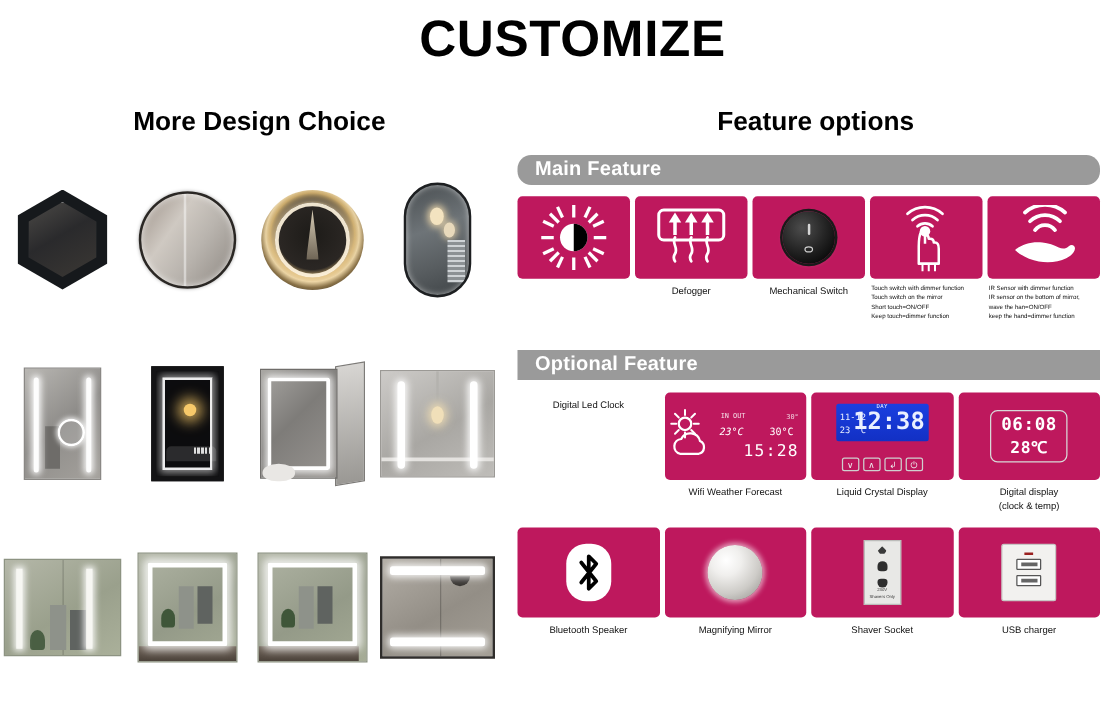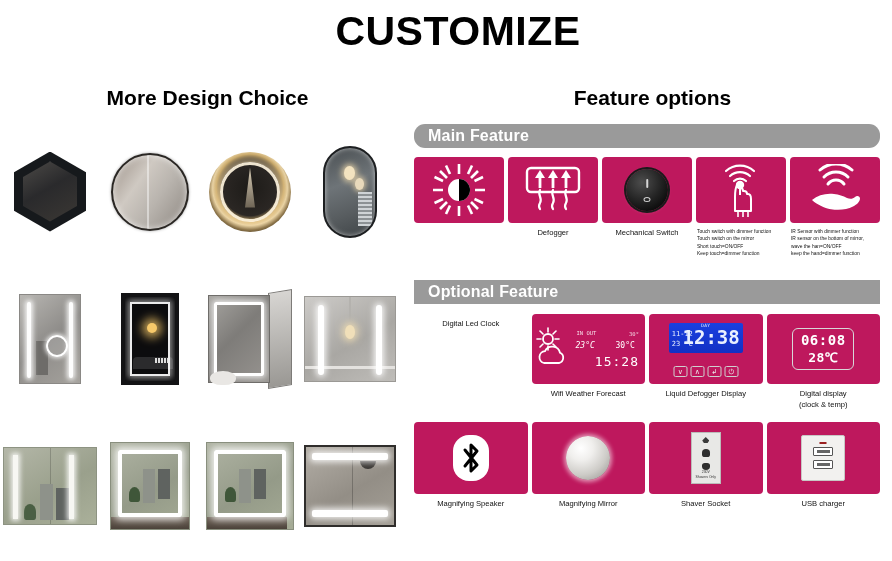--- a/index.html
+++ b/index.html
@@ -659,21 +659,21 @@
           <span class="big">12:38</span>
         </div>
         <div class="lcd-btns">
           <span class="b">∨</span>
           <span class="b">∧</span>
           <span class="b">↲</span>
           <span class="b">⏻</span>
         </div>
       </div>
       <div class="cap">
-        <span class="line">Liquid Defogger Display</span>
+        <span class="line">Liquid Crystal Display</span>
       </div>
     </div>
 
     <div class="tile">
       <div class="art" style="height:70px;">
         <div class="digibox">
           <span class="l1">06:08</span>
           <span class="l2">28℃</span>
         </div>
       </div>
@@ -689,21 +689,21 @@
 
     <div class="tile">
       <div class="art" style="height:72px;">
         <div class="bt-wrap">
           <svg width="24" height="34" viewBox="0 0 24 34">
             <path d="M6 9 L18 24 L12 30 V4 L18 10 L6 25" fill="none" stroke="#000" stroke-width="3" stroke-linejoin="round" stroke-linecap="round"></path>
           </svg>
         </div>
       </div>
       <div class="cap">
-        <span class="line">Magnifying Speaker</span>
+        <span class="line">Bluetooth Speaker</span>
       </div>
     </div>
 
     <div class="tile">
       <div class="art" style="height:72px;">
         <div class="magmirror"></div>
       </div>
       <div class="cap">
         <span class="line">Magnifying Mirror</span>
       </div>

